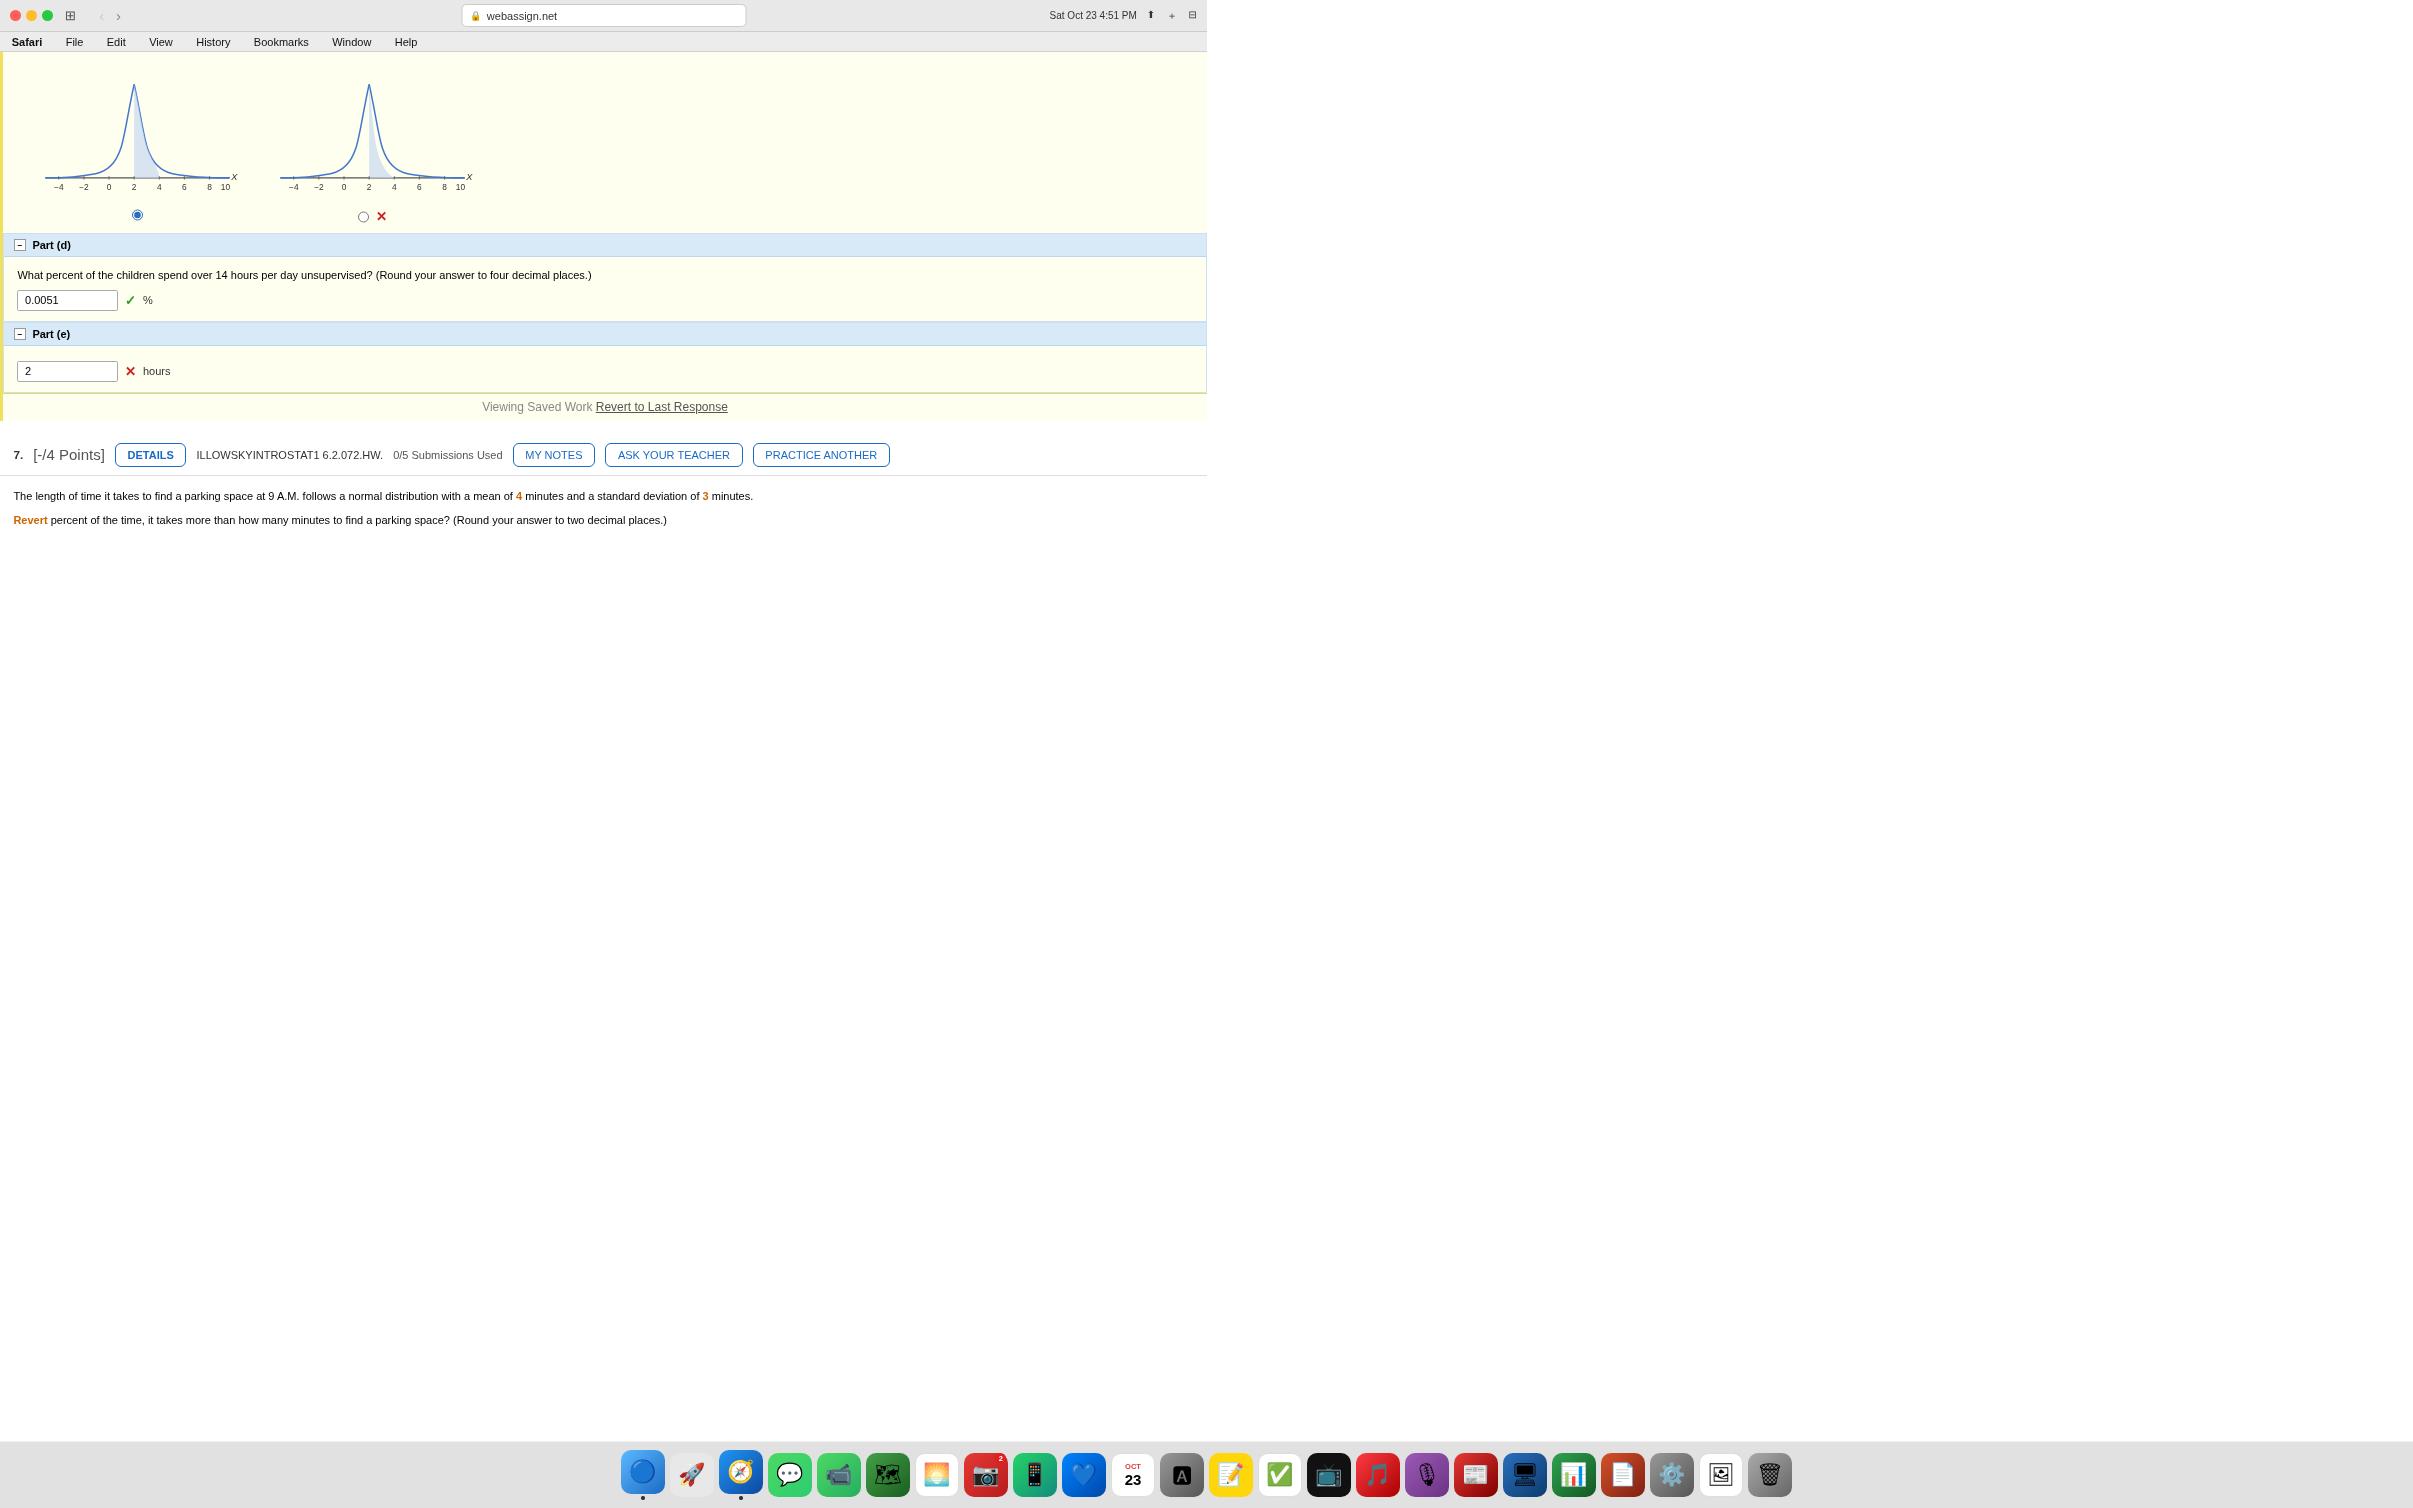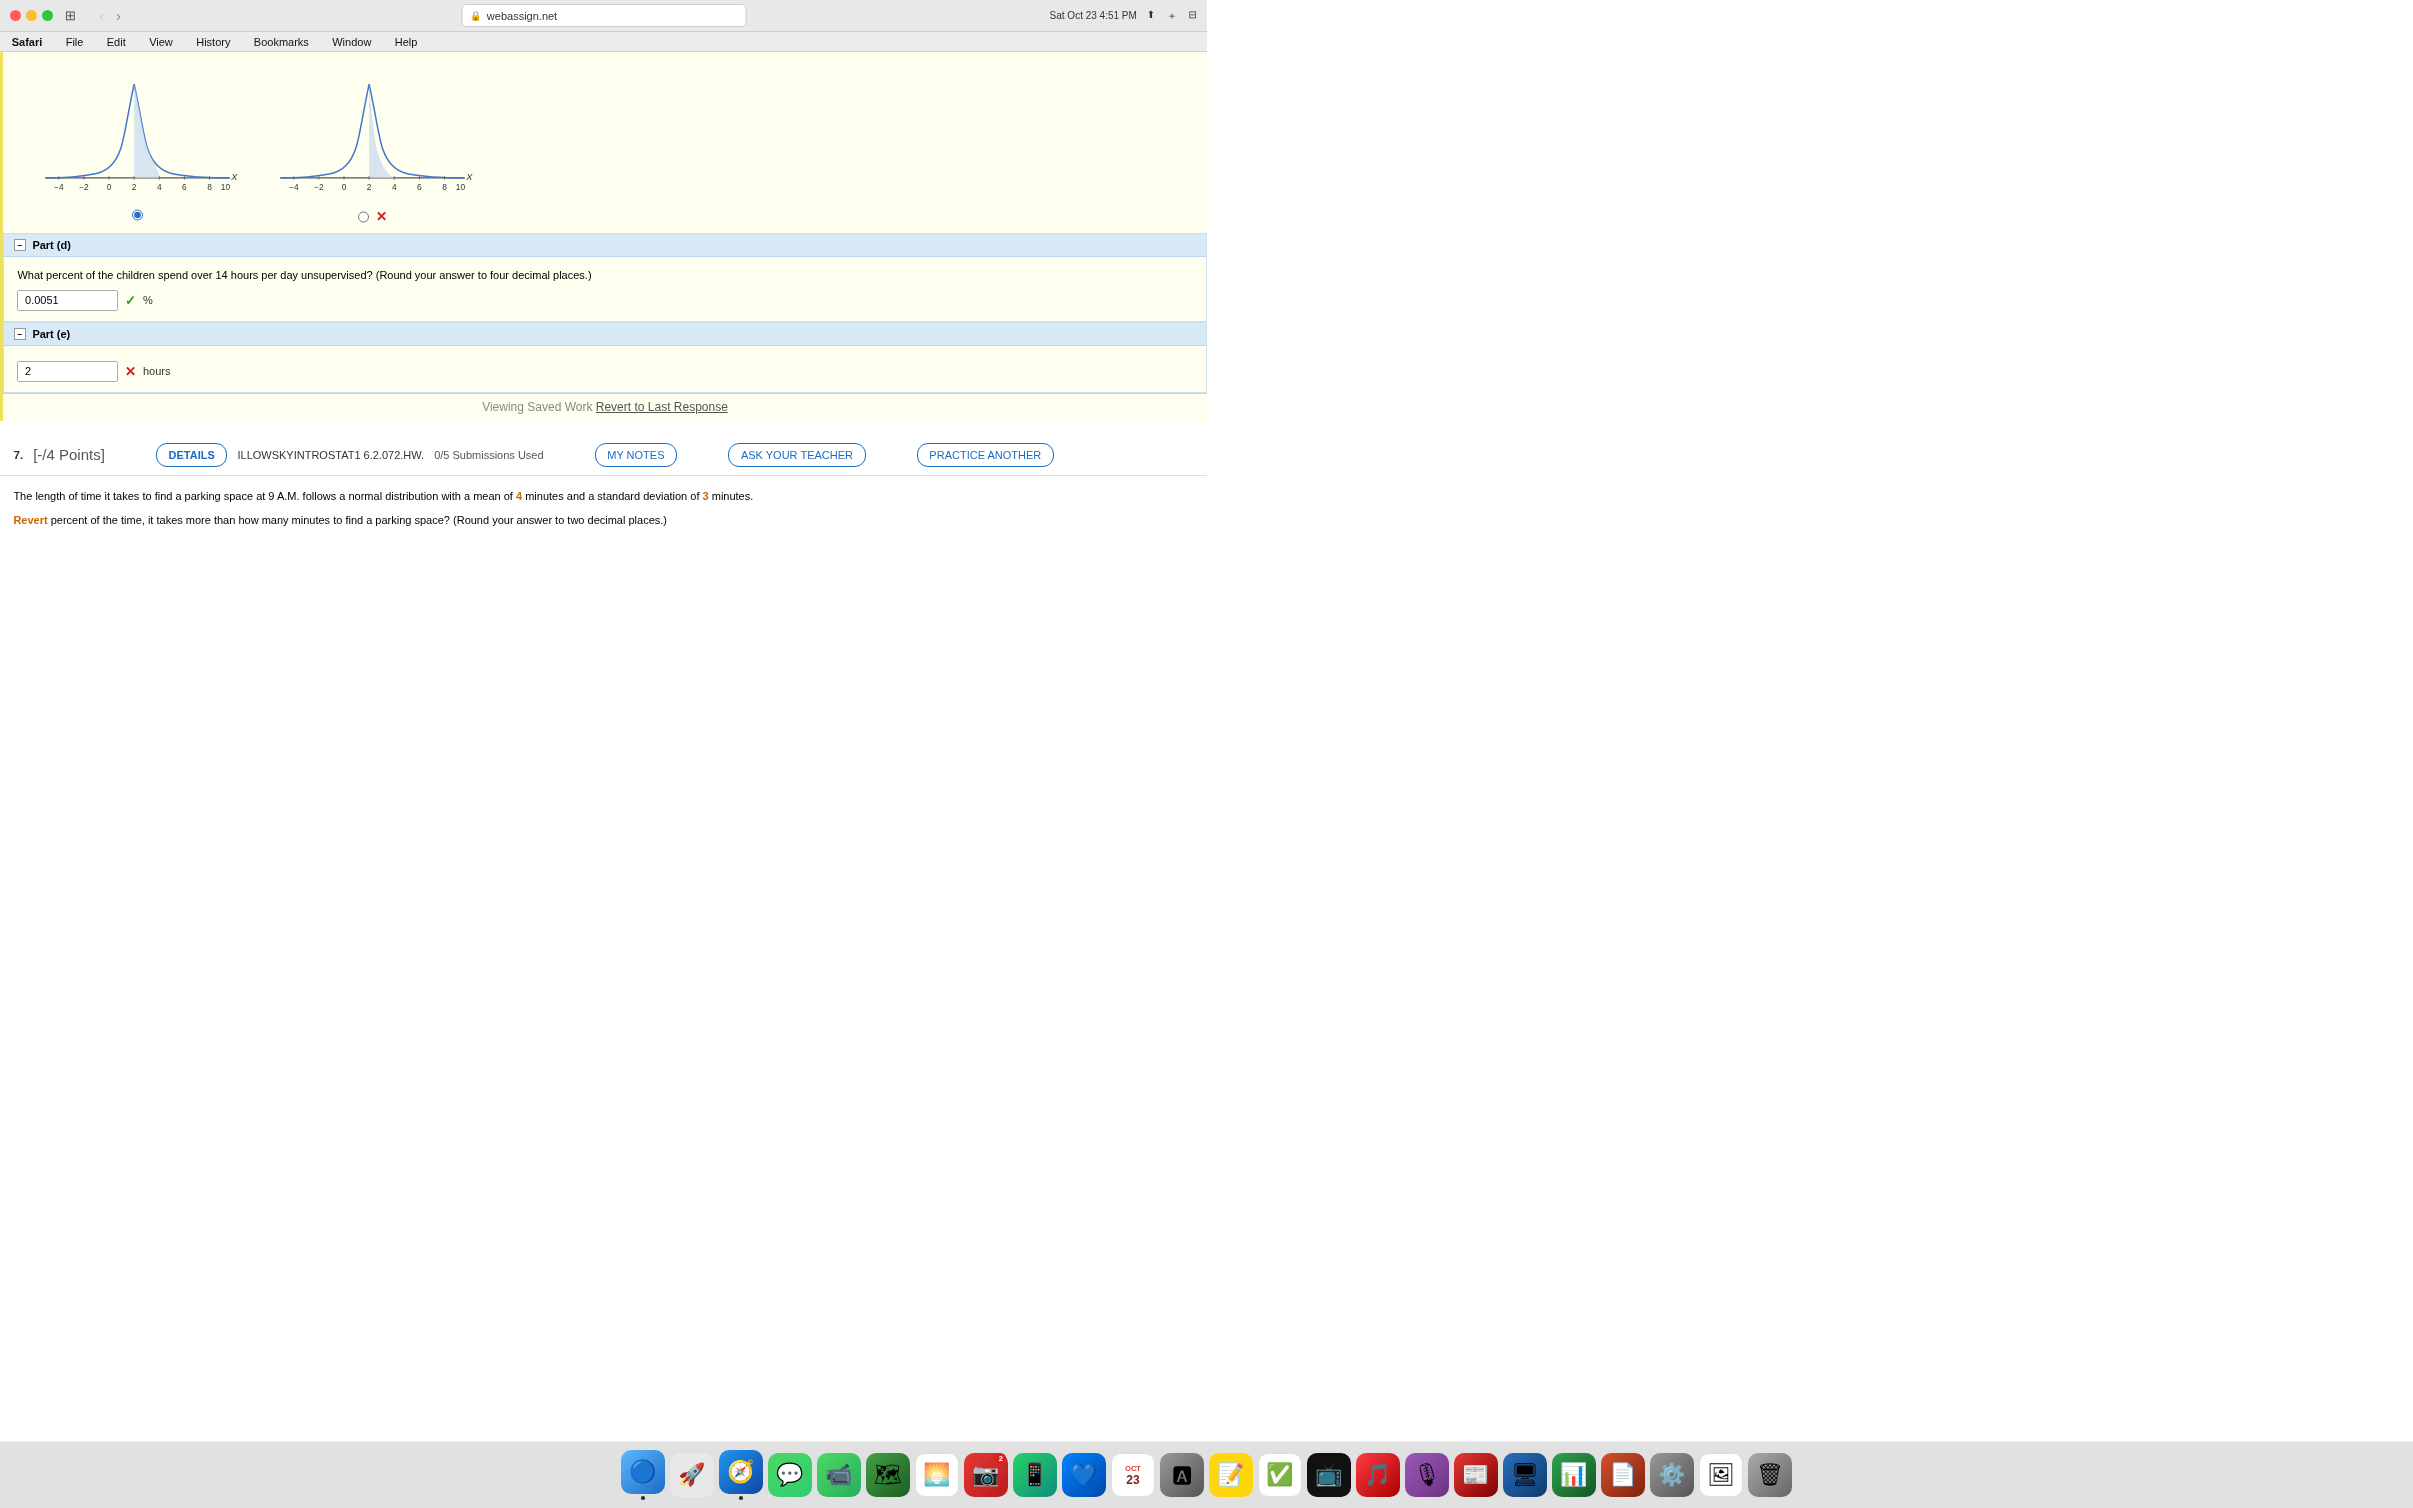--- a/index.html
+++ b/index.html
@@ -152,24 +152,23 @@
       flex-wrap: wrap;
     }
     .question-number {
       font-size: 11.7px; font-weight: 600; color: #333;
     }
     .points-badge {
       font-size: 15px; color: #555;
     }
     .btn-details, .btn-my-notes, .btn-ask-teacher, .btn-practice {
       border: 0.8px solid #1a6bc4; color: #1a6bc4;
-      background: #fff; border-radius: 11px;
+      background: #fff; border-radius: 6px;
       padding: 5px 11.7px; font-size: 11px; cursor: pointer;
       white-space: nowrap;
-      margin-left: 41px;
     }
     .btn-details { font-weight: 600; }
     .assignment-id { font-size: 11px; color: #333; font-weight: 500; }
     .submissions-used { font-size: 11px; color: #555; }
 
     .question-body { padding: 11.7px 13.4px; font-size: 11px; line-height: 1.6; }
     .question-body p { margin-bottom: 6.7px; }
 
     .highlight-orange { color: #cc6600; font-weight: 600; }
 
@@ -453,21 +452,21 @@
 
   <div class="dock-item">
     <div class="dock-icon" style="background:linear-gradient(135deg,#0084ff,#0048ab); border-radius:10px;">
       <span>💙</span>
     </div>
   </div>
 
   <div class="dock-item">
     <div class="dock-icon" style="background:#fff; border-radius:10px; border:0.8px solid #ddd; flex-direction:column; font-size:11.7px;">
       <span style="font-size:7.5px; color:#e53935; font-weight:700;">OCT</span>
-      <span style="font-size:12px; font-weight:700; color:#7f1d1d;">23</span>
+      <span style="font-size:15px; font-weight:700; color:#000000;">23</span>
     </div>
   </div>
 
   <div class="dock-item">
     <div class="dock-icon" style="background:linear-gradient(135deg,#999,#555); border-radius:10px;">
       <span>🅰</span>
     </div>
   </div>
 
   <div class="dock-item">

